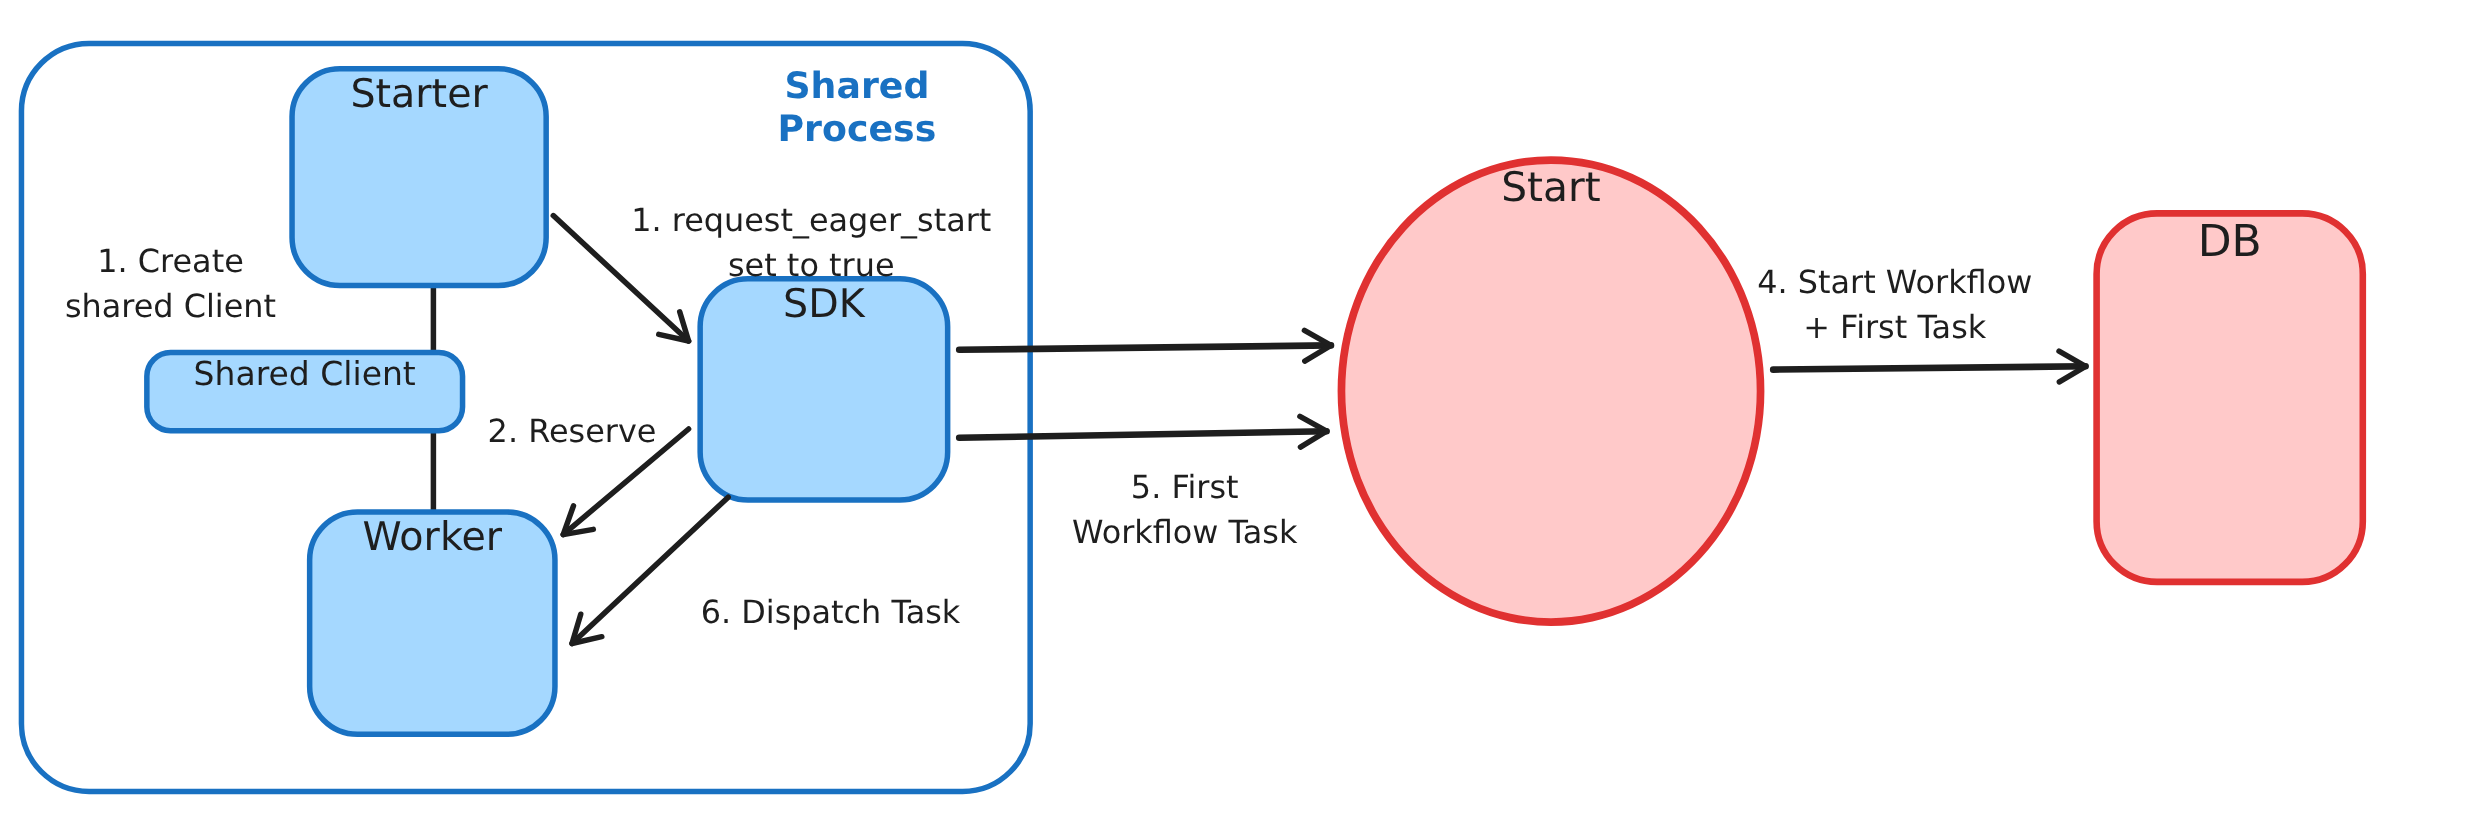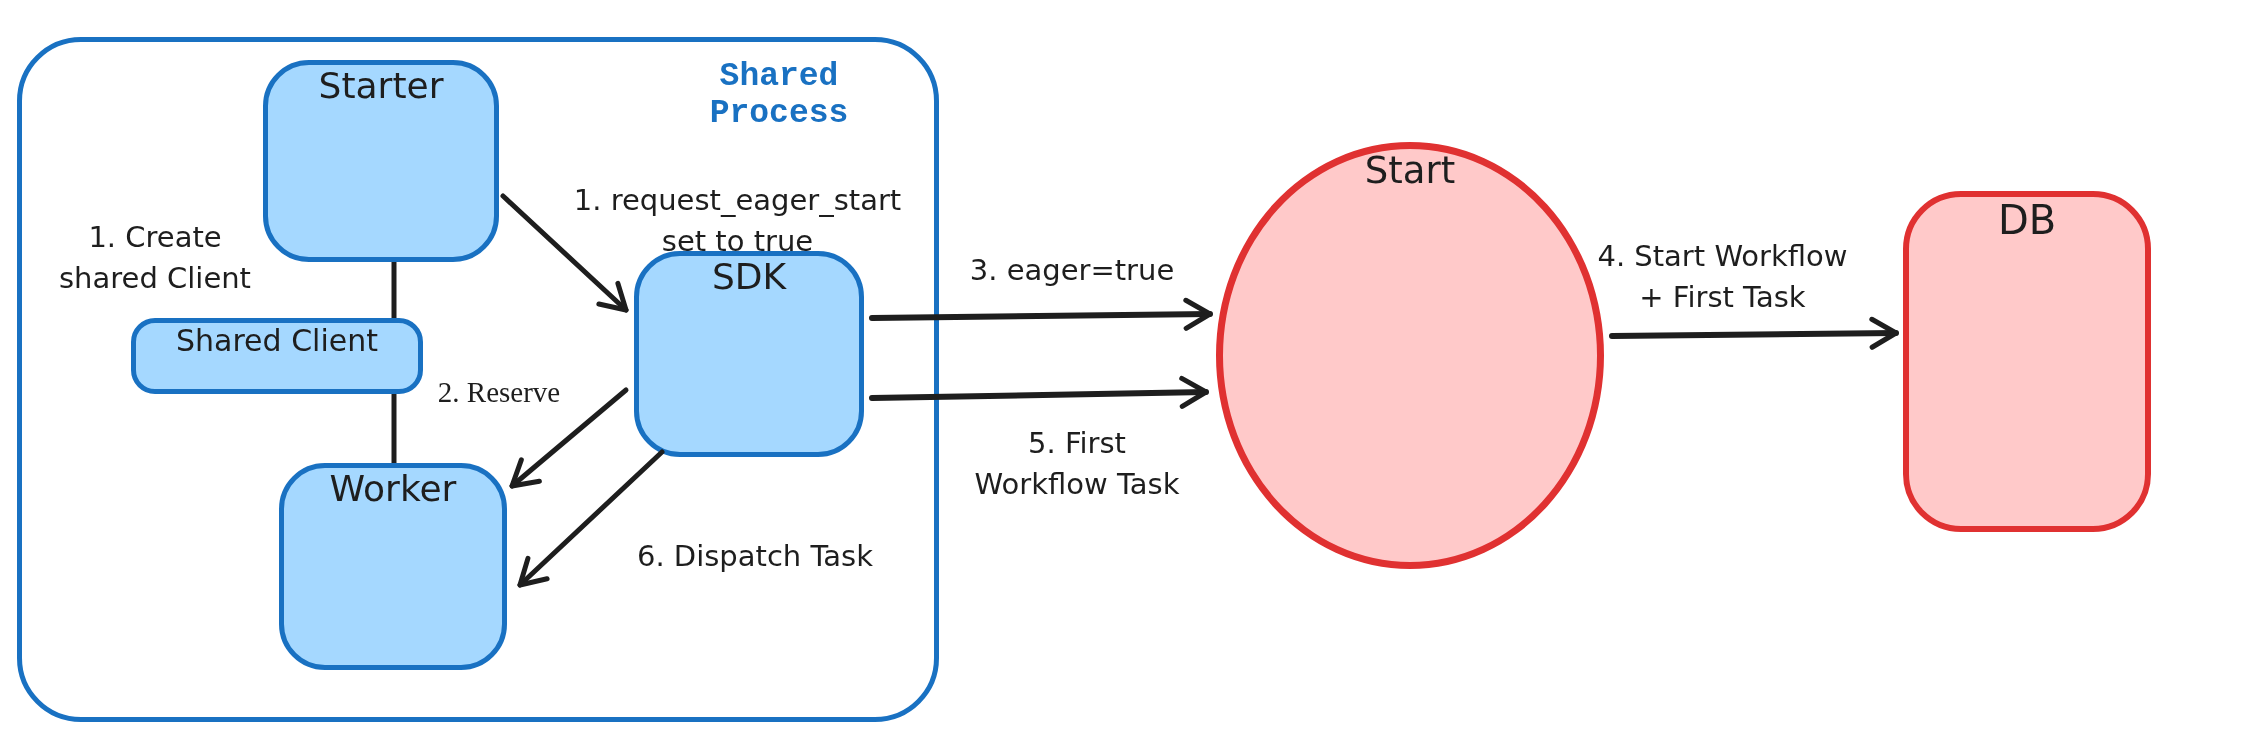--- a/index.html
+++ b/index.html
@@ -22,41 +22,41 @@
     position:absolute;display:flex;align-items:flex-start;justify-content:center;
     background:var(--blue-fill);border:5px solid var(--blue-stroke);
     color:var(--text);z-index:2;text-align:center;
   }
   .outer-container{
     position:absolute;left:17px;top:37px;width:922px;height:685px;
     border:5px solid var(--blue-stroke);border-radius:64px;background:transparent;z-index:0;
   }
   .container-label{
     position:absolute;left:648px;top:58px;width:262px;z-index:4;
-    color:var(--blue-stroke);font-size:33px;font-weight:bold;text-align:center;font-family:Liberation Mono, monospace;
+    color:var(--blue-stroke);font-size:33px;font-weight:bold;text-align:center;
   }
   .starter{left:263px;top:60px;width:236px;height:202px;border-radius:46px;font-size:36px;}
   .shared-client{left:131px;top:318px;width:292px;height:76px;border-radius:24px;font-size:30px;}
   .worker{left:279px;top:463px;width:228px;height:207px;border-radius:46px;font-size:36px;}
   .sdk{left:634px;top:251px;width:230px;height:206px;border-radius:46px;font-size:36px;}
   .server{
     left:1216px;top:142px;width:388px;height:427px;border-radius:50%;
     background:var(--red-fill);border:7px solid var(--red-stroke);font-size:37px;
   }
   .db{
     left:1903px;top:191px;width:248px;height:341px;border-radius:58px;
     background:var(--red-fill);border:6px solid var(--red-stroke);font-size:40px;
   }
   .annotation{
     position:absolute;z-index:4;color:var(--text);font-size:29px;line-height:41px;
     text-align:center;white-space:nowrap;
   }
   .ann-create{left:30px;top:217px;width:250px;}
   .ann-request{left:535px;top:148px;width:405px;margin-top:32px;}
-  .ann-reserve{left:404px;top:372px;width:190px;font-family:Liberation Serif, serif;}
+  .ann-reserve{left:425px;top:372px;width:190px;}
   .ann-eager{left:922px;top:250px;width:300px;}
   .ann-first{left:927px;top:423px;width:300px;}
   .ann-start{left:1575px;top:236px;width:295px;}
   .ann-dispatch{left:600px;top:536px;width:310px;}
   svg line, svg path{stroke:var(--text);}
 </style>
 </head>
 <body>
 
 <div class="canvas">
@@ -105,23 +105,20 @@
     <div>1. Create</div>
     <div>shared Client</div>
   </div>
   <div class="annotation ann-request">
     <div>1. request_eager_start</div>
     <div>set to true</div>
   </div>
   <div class="annotation ann-reserve">
     <div>2. Reserve</div>
   </div>
-  <div class="annotation ann-eager">
-    <div>3. eager=true</div>
-  </div>
   <div class="annotation ann-start">
     <div>4. Start Workflow</div>
     <div>+ First Task</div>
   </div>
   <div class="annotation ann-first">
     <div>5. First</div>
     <div>Workflow Task</div>
   </div>
   <div class="annotation ann-dispatch">
     <div>6. Dispatch Task</div>

